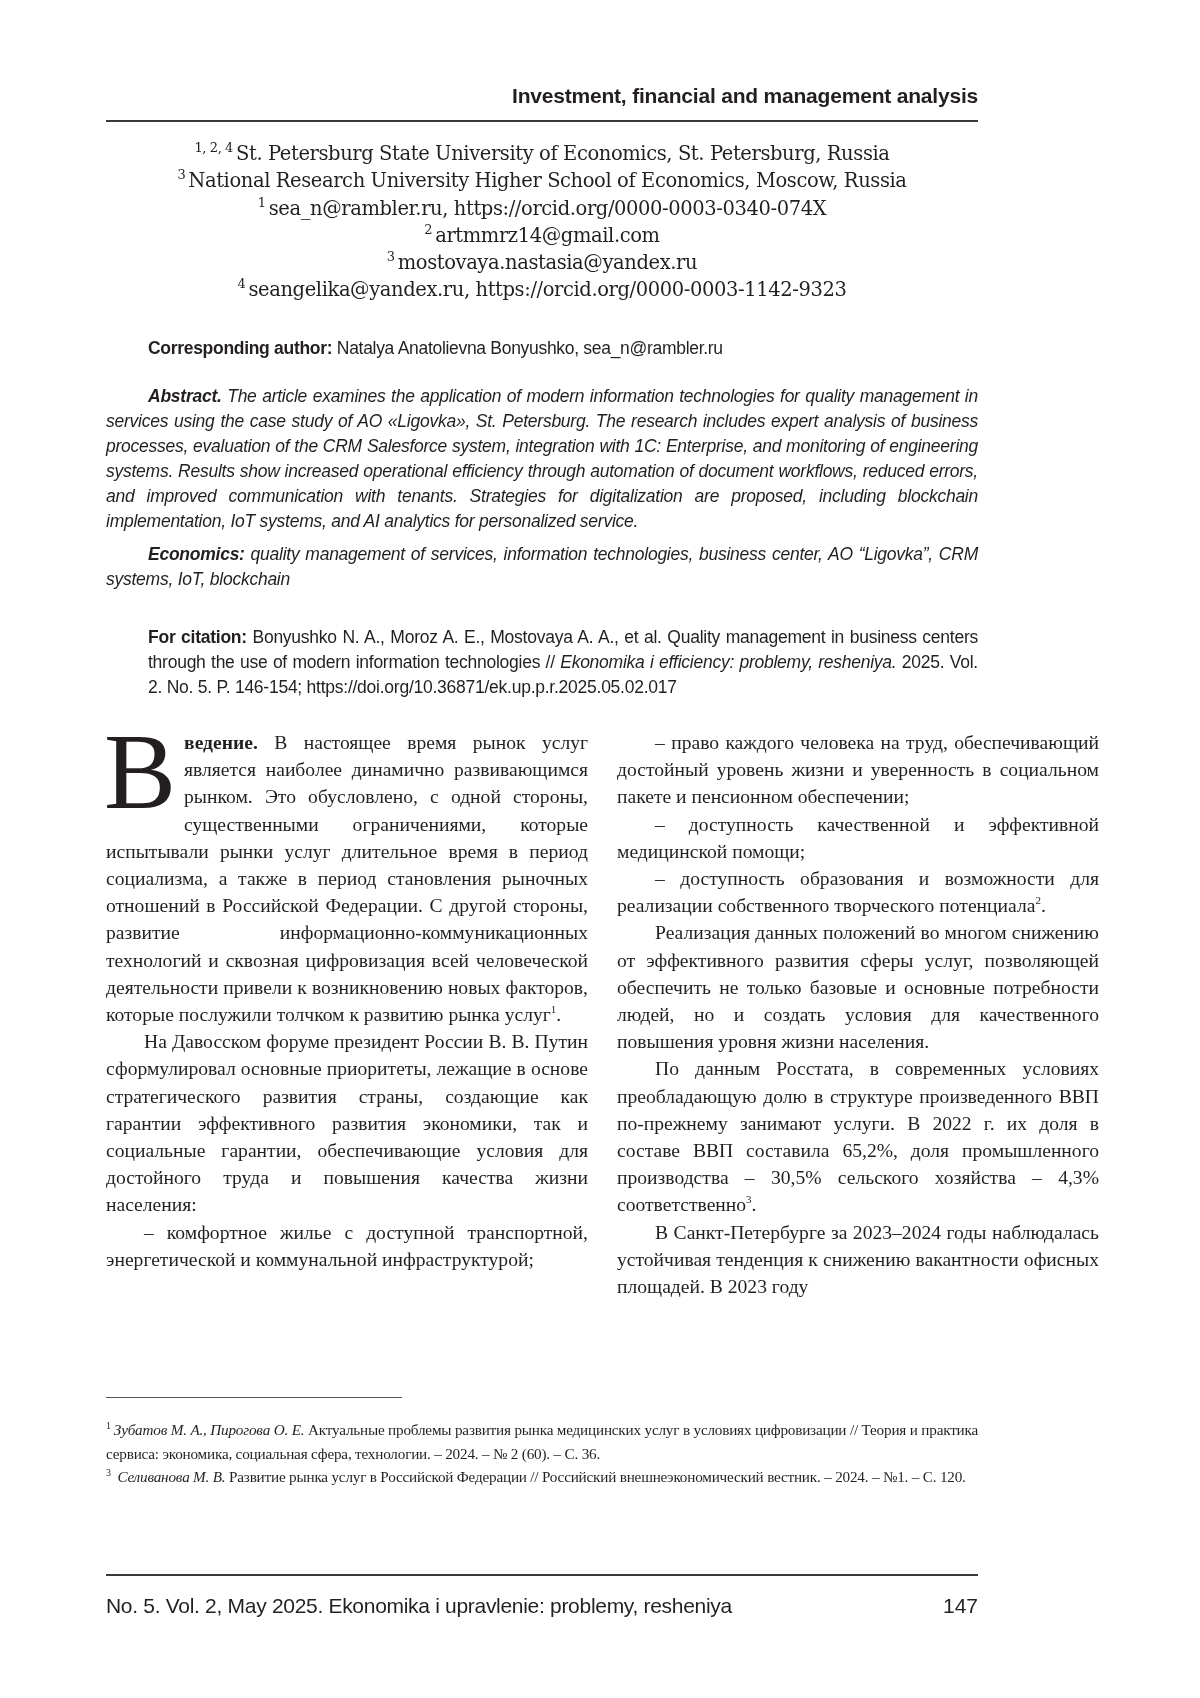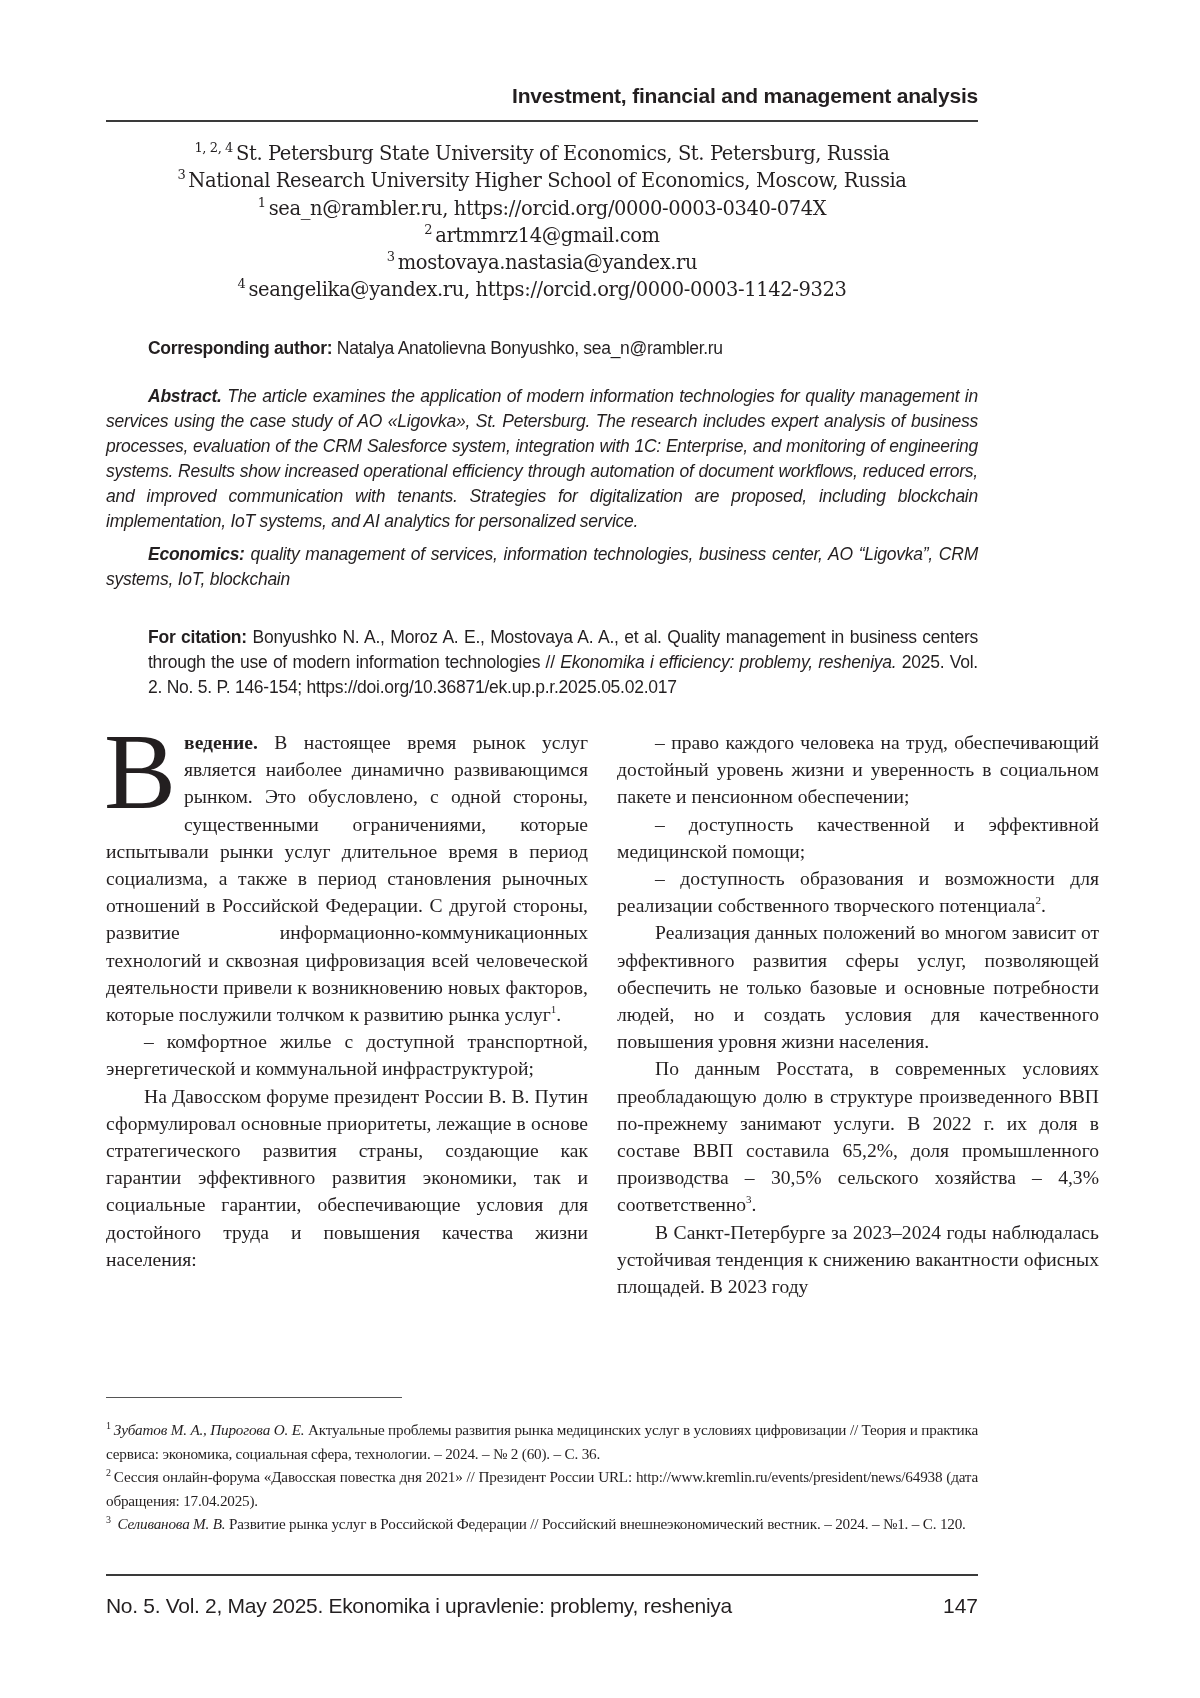--- a/index.html
+++ b/index.html
@@ -117,37 +117,36 @@
 
   <div class="citation">
     <b>For citation:</b>
     <span>Bonyushko N. A., Moroz A. E., Mostovaya A. A., et al. Quality management in business centers through the use of modern information technologies //</span>
     <i>Ekonomika i efficiency: problemy, resheniya.</i>
     <span>2025. Vol. 2. No. 5. P. 146-154; https://doi.org/10.36871/ek.up.p.r.2025.05.02.017</span>
   </div>
 
   <div class="col col-left">
     <p class="noindent"><span class="dropcap">В</span><span class="lead">ведение.</span> <span>В настоящее время рынок услуг является наиболее динамично развивающимся рынком. Это обусловлено, с одной стороны, существенными ограничениями, которые испытывали рынки услуг длительное время в период социализма, а также в период становления рыночных отношений в Российской Федерации. С другой стороны, развитие информационно-коммуникационных технологий и сквозная цифровизация всей человеческой деятельности привели к возникновению новых факторов, которые послужили толчком к развитию рынка услуг</span><sup>1</sup><span>.</span></p>
+    <p><span>На Давосском форуме президент России В. В. Путин сформулировал основные приоритеты, лежащие в основе стратегического развития страны, создающие как гарантии эффективного развития экономики, так и социальные гарантии, обеспечивающие условия для достойного труда и повышения качества жизни населения:</span></p>
     <p><span>– комфортное жилье с доступной транспортной, энергетической и коммунальной инфраструктурой;</span></p>
-    <p><span>На Давосском форуме президент России В. В. Путин сформулировал основные приоритеты, лежащие в основе стратегического развития страны, создающие как гарантии эффективного развития экономики, так и социальные гарантии, обеспечивающие условия для достойного труда и повышения качества жизни населения:</span></p>
   </div>
 
   <div class="col col-right">
     <p><span>– право каждого человека на труд, обеспечивающий достойный уровень жизни и уверенность в социальном пакете и пенсионном обеспечении;</span></p>
     <p><span>– доступность качественной и эффективной медицинской помощи;</span></p>
     <p><span>– доступность образования и возможности для реализации собственного творческого потенциала</span><sup>2</sup><span>.</span></p>
-    <p><span>Реализация данных положений во многом зависит от эффективного развития сферы услуг, позволяющей обеспечить не только базовые и основные потребности людей, но и создать условия для качественного повышения уровня жизни населения.</span></p>
+    <p><span>Реализация данных положений во многом снижению от эффективного развития сферы услуг, позволяющей обеспечить не только базовые и основные потребности людей, но и создать условия для качественного повышения уровня жизни населения.</span></p>
     <p><span>По данным Росстата, в современных условиях преобладающую долю в структуре произведенного ВВП по-прежнему занимают услуги. В 2022 г. их доля в составе ВВП составила 65,2%, доля промышленного производства – 30,5% сельского хозяйства – 4,3% соответственно</span><sup>3</sup><span>.</span></p>
     <p><span>В Санкт-Петербурге за 2023–2024 годы наблюдалась устойчивая тенденция к снижению вакантности офисных площадей. В 2023 году</span></p>
   </div>
 
   <div class="fn-rule"></div>
   <div class="footnotes">
     <p><sup>1</sup><i>Зубатов М. А., Пирогова О. Е.</i> <span>Актуальные проблемы развития рынка медицинских услуг в условиях цифровизации // Теория и практика сервиса: экономика, социальная сфера, технологии. – 2024. – № 2 (60). – С. 36.</span></p>
-    <p><sup>2</sup><span>Сессия онлайн-форума «Давосская повестка дня 2021» // Президент России URL: http://www.kremlin.ru/events/president/news/64938 (дата обращения: 17.04.2025).</span></p>
     <p><sup>3</sup> <i>Селиванова М. В.</i> <span>Развитие рынка услуг в Российской Федерации // Российский внешнеэкономический вестник. – 2024. – №1. – С. 120.</span></p>
   </div>
 
   <div class="foot-rule"></div>
   <div class="foot-journal">No. 5. Vol. 2, May 2025. Ekonomika i upravlenie: problemy, resheniya</div>
   <div class="foot-page">147</div>
 
 </div>
 
 </body></html>

